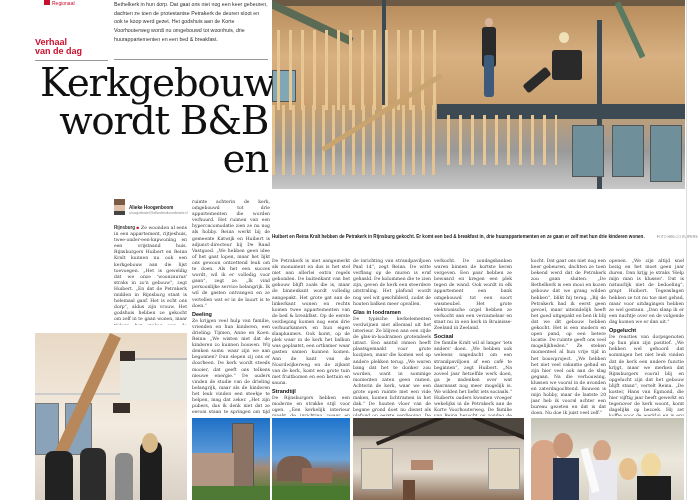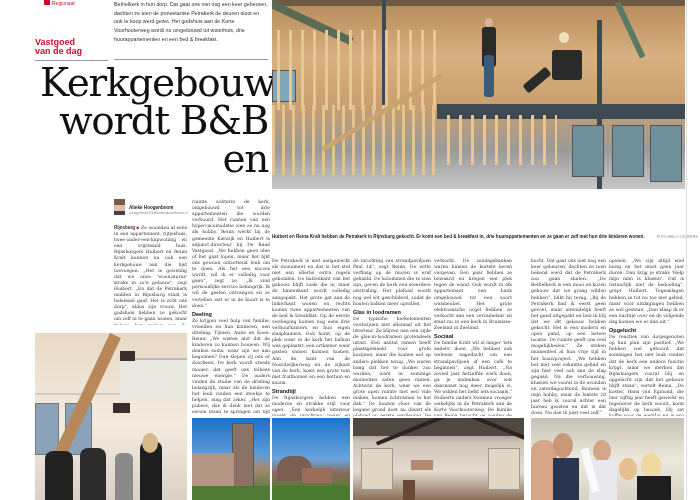--- a/index.html
+++ b/index.html
@@ -40,21 +40,21 @@
   .ph-shape{position:absolute;}
 </style>
 </head>
 <body>
 
 <div class="abs section-tag">
   <span class="sq"></span><span class="lbl">Regionaal</span>
 </div>
 
 <div class="abs kicker">
-  <div>Vastgoed</div>
+  <div>Verhaal</div>
   <div>van de dag</div>
 </div>
 <div class="abs kicker-rule"></div>
 
 <div class="abs intro">Bethelkerk in hun dorp. Dat gaat ons niet nog een keer gebeuren, dachten ze toen de protestantse Petrakerk de deuren sloot en ook te koop werd gezet. Het godshuis aan de Korte Voorhouterweg wordt nu omgebouwd tot woonhuis, drie huurappartementen en een bed &amp; breakfast.</div>
 <div class="abs intro-rule"></div>
 
 <div class="abs headline">
   <div>Kerkgebouw</div>
   <div>wordt B&amp;B en</div>

